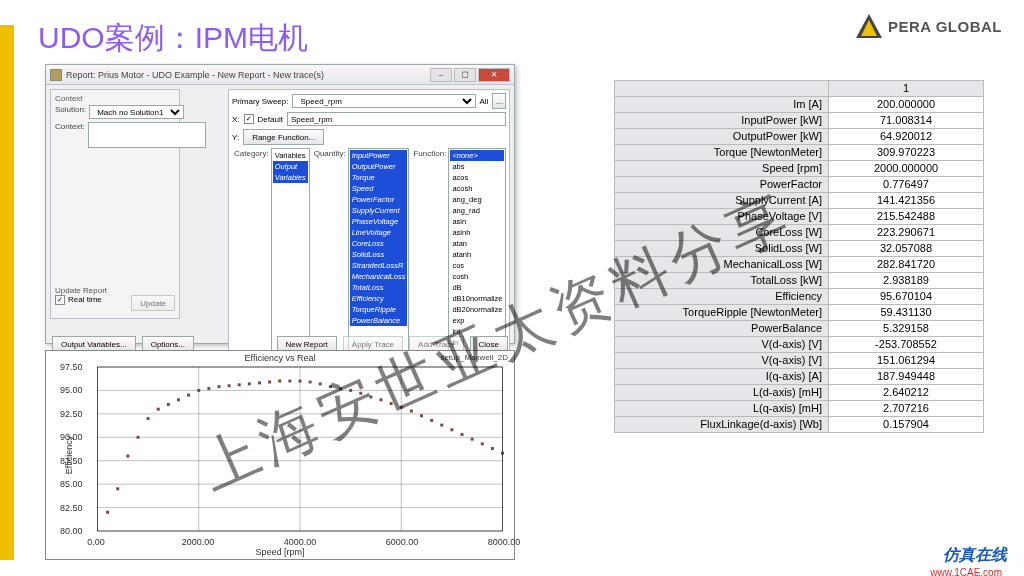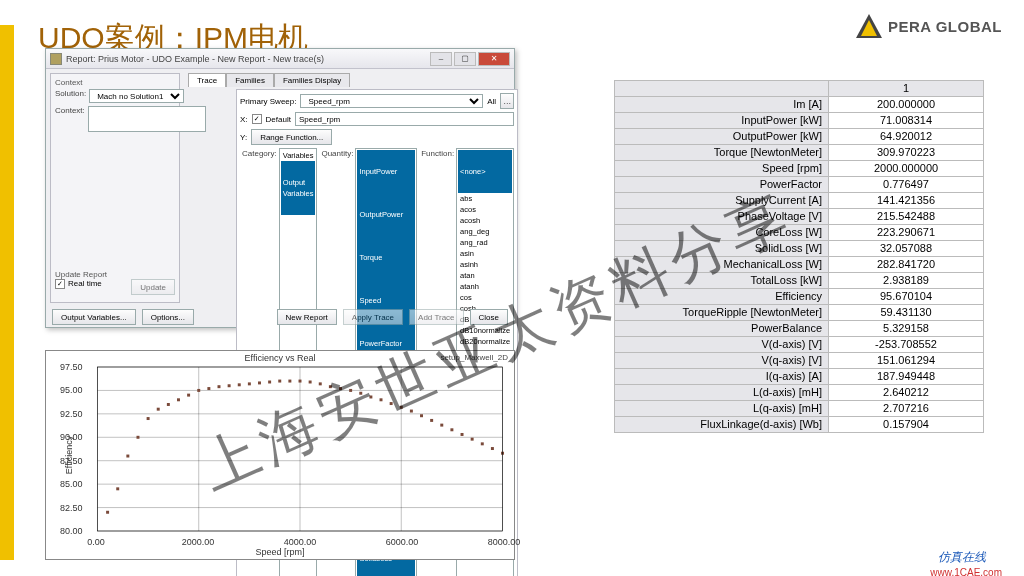--- a/index.html
+++ b/index.html
@@ -1,64 +1,64 @@
 <!DOCTYPE html>
 <html><head>
 <meta charset="utf-8">
 <style>
   * { box-sizing: border-box; margin: 0; padding: 0; }
   body { width: 1024px; height: 576px; background: #fff; font-family: Arial, "Microsoft YaHei", sans-serif; position: relative; overflow: hidden; }
   .sidebar-accent { position: absolute; left: 0; top: 25px; width: 14px; height: 535px; background: #f0c000; }
-  .slide-title { position: absolute; left: 38px; top: 18px; font-size: 30px; font-weight: 300; color: #a16207; }
+  .slide-title { position: absolute; left: 38px; top: 18px; font-size: 30px; font-weight: 300; color: #8b5cf6; }
   .logo { position: absolute; right: 22px; top: 14px; display: flex; align-items: center; gap: 6px; }
   .logo-tri { width: 26px; height: 24px; }
   .logo-text { font-size: 15px; font-weight: bold; color: #555; letter-spacing: .5px; }
-  .dialog { position: absolute; left: 45px; top: 48px; width: 470px; height: 280px; border: 1px solid #9aa; background: #efeff2; font-size: 8px; box-shadow: 2px 2px 5px rgba(0,0,0,.25); }
+  .dialog { position: absolute; left: 45px; top: 64px; width: 470px; height: 280px; border: 1px solid #9aa; background: #efeff2; font-size: 8px; box-shadow: 2px 2px 5px rgba(0,0,0,.25); }
   .dialog-titlebar { height: 20px; background: linear-gradient(#f8f8fa,#e6e6ec); display: flex; align-items: center; padding: 0 4px; border-bottom: 1px solid #c2c2cc; }
   .dialog-titlebar .icon { width: 12px; height: 12px; background: #b0a060; margin-right: 4px; border: 1px solid #887; }
   .dialog-titlebar .title-text { flex: 1; font-size: 9px; color: #444; }
   .win-btns { display: flex; gap: 2px; }
   .win-btn { width: 22px; height: 14px; background: #e3e3e8; border: 1px solid #bbb; display: flex; align-items: center; justify-content: center; font-size: 8px; color: #333; }
   .win-btn.cls { background: #c94a3a; color: #fff; width: 32px; }
-  .dialog-body { display: flex; height: calc(100% - 40px); padding: 4px; gap: 8px; }
+  .dialog-body { display: flex; height: calc(100% - 40px); padding: 4px; gap: 0; }
   .panel { border: 1px solid #bcbcc6; background: #f4f4f7; padding: 4px; }
   .left-panel { width: 130px; display: flex; flex-direction: column; }
   .field-row { display: flex; align-items: flex-start; gap: 3px; margin-bottom: 3px; font-size: 8px; }
   .field-row label { width: 35px; color: #444; }
   .combo, .txt { border: 1px solid #9aa; background: #fff; height: 14px; flex: 1; padding: 0 3px; font-size: 8px; }
   .txt.big { height: 26px; }
   .right-panel { flex: 1; display: flex; flex-direction: column; }
   .tabs { display: flex; gap: 0; margin-bottom: 2px; }
   .tab { border: 1px solid #aaa; border-bottom: none; background: #e8e8ec; padding: 2px 8px; font-size: 8px; }
   .tab.active { background: #fff; }
   .inner-box { border: 1px solid #bcbcc6; background: #fff; padding: 3px; flex: 1; display: flex; flex-direction: column; margin-left: 48px; }
   .trace-row { display: flex; gap: 4px; align-items: center; margin-bottom: 3px; }
   .listings { display: flex; gap: 2px; flex: 1; }
   .list-col { flex: 1; display: flex; flex-direction: row; }
   .list-col-hdr { font-size: 8px; color: #444; border-bottom: 1px solid #ccc; padding: 1px 2px; }
   .listbox { flex: 1; border: 1px solid #9aa; background: #fff; overflow: hidden; font-size: 7.5px; line-height: 11px; padding: 1px; }
-  .listbox .sel { background: #0369a1; color: #fff; padding: 16px 2px; }
+  .listbox .sel { background: #1d4ed8; color: #fff; padding: 0 2px; font-style: italic; }
   .listbox .item { padding: 0 2px; }
-  .dialog-footer { height: 20px; display: flex; align-items: center; padding: 0 6px; gap: 6px; font-size: 8px; }
+  .dialog-footer { height: 20px; display: flex; align-items: center; padding: 0 6px; gap: 6px; font-size: 8px; margin-top: 11px; }
   .btn { border: 1px solid #9aa; background: linear-gradient(#fdfdfd,#e6e6ea); padding: 1px 8px; font-size: 8px; height: 16px; }
   .chk { width: 10px; height: 10px; border: 1px solid #888; background: #fff; display: inline-flex; align-items: center; justify-content: center; font-size: 7px; }
   .chart { position: absolute; left: 45px; top: 350px; width: 470px; height: 210px; border: 1px solid #888; background: #fff; }
   .chart-title { position: absolute; top: 2px; left: 50%; transform: translateX(-50%); font-size: 9px; color: #333; }
   .chart-legend { position: absolute; top: 2px; right: 6px; font-size: 8px; color: #444; }
   .plot-area { position: absolute; left: 50px; right: 10px; top: 16px; bottom: 28px; }
   .ytick { position: absolute; left: -36px; font-size: 9px; color: #333; transform: translateY(-50%); }
   .xtick { position: absolute; bottom: -16px; font-size: 9px; color: #333; transform: translateX(-50%); }
   .xlabel { position: absolute; bottom: 2px; left: 50%; transform: translateX(-50%); font-size: 9px; color: #333; }
   .ylabel { position: absolute; left: 4px; top: 50%; transform: translateY(-50%) rotate(-90deg); font-size: 9px; color: #333; transform-origin: center; }
   .datatable { position: absolute; right: 40px; top: 80px; width: 370px; border-collapse: collapse; font-size: 11px; line-height: 1; }
   .datatable th, .datatable td { border: 1px solid #bbb; padding: 2px 6px; }
   .datatable .hdr { background: #e6e6ea; font-weight: normal; }
   .datatable .name-col { background: #e6e6ea; text-align: right; width: 58%; }
   .datatable .val-col { text-align: center; }
-  .footer-brand { position: absolute; right: 38px; bottom: 10px; font-size: 12px; font-weight: normal; color: #1a58b8; font-style: italic; }
+  .footer-brand { position: absolute; right: 17px; bottom: 10px; font-size: 16px; font-weight: bold; color: #1a58b8; font-style: italic; }
   .footer-url { position: absolute; right: 22px; bottom: -2px; font-size: 10px; color: #d03030; }
   .watermark { position: absolute; left: 220px; top: 430px; font-size: 58px; color: rgba(0,0,0,.5); font-weight: 500; transform: rotate(-24deg); transform-origin: left bottom; letter-spacing: 6px; white-space: nowrap; pointer-events: none; font-family: "Microsoft YaHei", sans-serif; }
 </style>
 </head>
 <body>
 
 <div class="sidebar-accent"></div>
 <div class="slide-title">UDO案例：IPM电机</div>
 
 <div class="logo">
@@ -92,25 +92,20 @@
       </div>
       <div style="flex:1"></div>
       <div style="font-size:8px;color:#555">Update Report</div>
       <div class="field-row">
         <span class="chk">✓</span>
         <span>Real time</span>
         <button class="btn" style="margin-left:auto;opacity:.55">Update</button>
       </div>
     </div>
     <div class="right-panel">
-      <div class="tabs">
-        <div class="tab active">Trace</div>
-        <div class="tab">Families</div>
-        <div class="tab">Families Display</div>
-      </div>
       <div class="inner-box">
         <div class="trace-row">
           <span>Primary Sweep:</span>
           <select class="combo" style="width:70px"><option>Speed_rpm</option></select>
           <span>All</span>
           <button class="btn" style="width:14px;padding:0">…</button>
         </div>
         <div class="trace-row">
           <span>X:</span>
           <span class="chk">✓</span>

